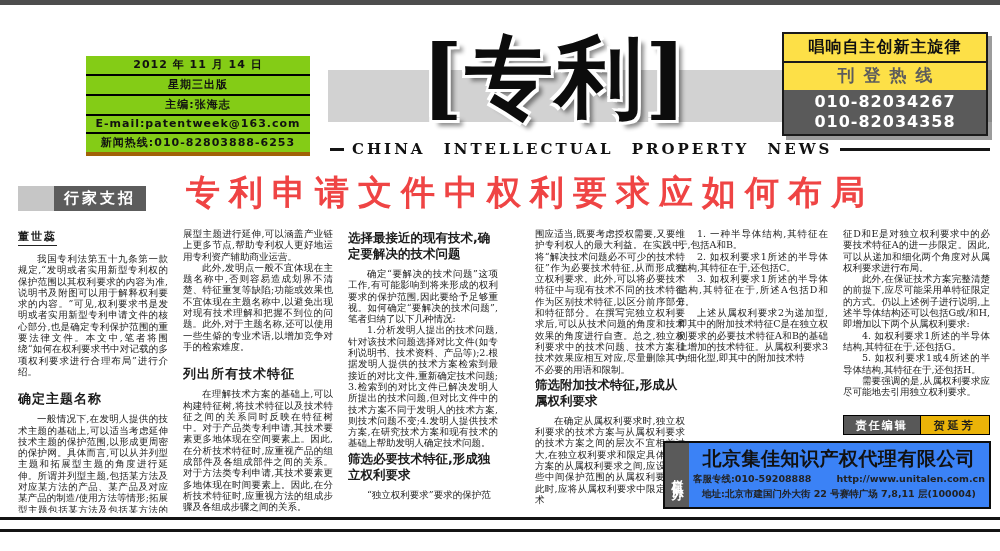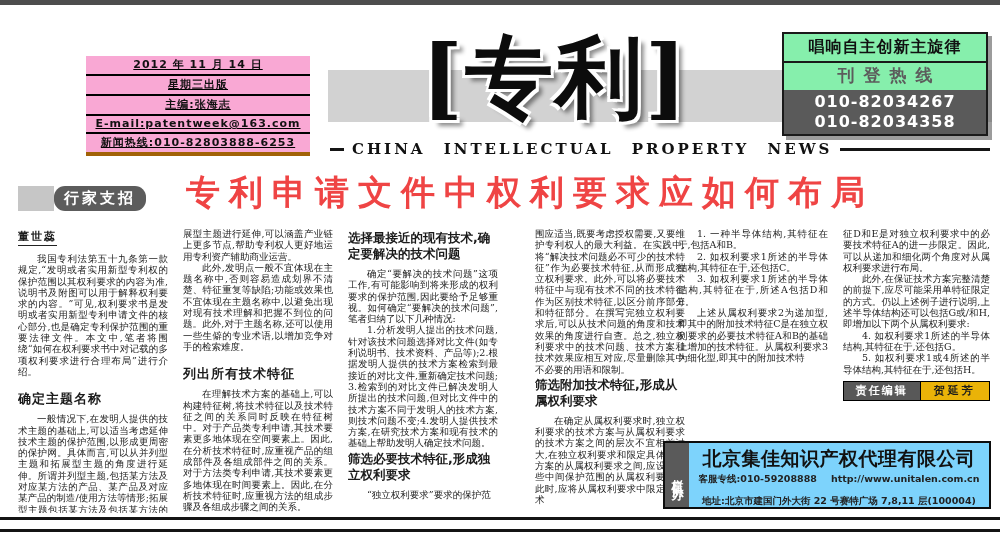--- a/index.html
+++ b/index.html
@@ -2,75 +2,75 @@
 <html><head>
 <meta charset="utf-8">
 <style>
   * { margin:0; padding:0; box-sizing:border-box; }
   body { background:#888; font-family:"DejaVu Serif","Liberation Serif",serif; }
   .page { position:relative; width:1000px; height:551px; background:#fff; overflow:hidden; margin:0 auto; }
 
   .top-bar { position:absolute; left:0; top:0; width:100%; height:5px; background:#4d4d4d; }
 
   
-  .masthead { position:absolute; left:86px; top:56px; width:224px; background:#f9a8d4;text-decoration:underline; }
+  .masthead { position:absolute; left:86px; top:56px; width:224px; background:#84cc16; }
   .masthead .row { text-align:center; font:bold 11px "DejaVu Sans","Liberation Sans",sans-serif; color:#111; padding:1px 0 2px; border-bottom:2px solid #000; letter-spacing:1px; }
   .masthead .row:last-child { border-bottom:4px solid #a16207; }
 
   
   .gray-band { position:absolute; left:328px; top:70px; width:664px; height:52px; background:#d2d2d2; }
   .paper-title { position:absolute; left:330px; top:22px; width:450px; text-align:center;
     font:900 88px/110px "DejaVu Serif","Liberation Serif",serif; color:#0c0c0c; letter-spacing:2px;
     text-shadow:-3px -3px 0 #fff, 3px -3px 0 #fff, -3px 3px 0 #fff, 3px 3px 0 #fff, 6px 6px 4px rgba(0,0,0,.45); }
   .subtitle-row { position:absolute; left:330px; top:140px; width:660px; height:18px; display:flex; align-items:center; }
   .subtitle-row .line { height:3px; background:#151515; }
   .subtitle-row .line.l { width:14px; margin-right:8px; }
   .subtitle-row .line.r { flex:1; margin-left:8px; }
   .subtitle-text { font:bold 15px "DejaVu Serif","Liberation Serif",serif; color:#111; letter-spacing:3px; word-spacing:10px; white-space:nowrap; }
 
   
-  .ad-box { position:absolute; left:782px; top:32px; width:206px; background:#86efac; border:2px solid #1a1a1a; box-shadow:4px 4px 0 rgba(90,90,90,.6); z-index:3; }
+  .ad-box { position:absolute; left:782px; top:32px; width:206px; background:#fde047; border:2px solid #1a1a1a; box-shadow:4px 4px 0 rgba(90,90,90,.6); z-index:3; }
   .ad-slogan { font:bold 16px "DejaVu Sans","Liberation Sans",sans-serif; text-align:center; padding:3px 0; border-bottom:2px solid #1a1a1a; letter-spacing:1px; color:#111; }
   .ad-line { font:bold 17px "DejaVu Sans","Liberation Sans",sans-serif; color:#5c5c5c; text-align:center; letter-spacing:9px; text-indent:9px; padding:1px 0; }
   .ad-phones { background:#5a5a5a; color:#fff; text-align:center; font:bold 16px/20px "DejaVu Sans","Liberation Sans",sans-serif; padding:2px 0; letter-spacing:1px; margin-top:2px; }
 
   
   .tag-badge { position:absolute; left:18px; top:186px; width:128px; height:25px; display:flex; }
   .tag-badge .pad { width:36px; background:#c6c6c6; }
   .tag-badge .label { flex:1; background:#5c5c5c; color:#fff; display:flex; align-items:center; justify-content:center;
-    font:bold 15px "DejaVu Sans","Liberation Sans",sans-serif; letter-spacing:3px;border-radius:11px; }
+    font:bold 15px "DejaVu Sans","Liberation Sans",sans-serif; letter-spacing:3px; }
   .headline { position:absolute; left:145px; top:170px; width:770px; text-align:center;
     font:900 34px/44px "DejaVu Serif","Liberation Serif",serif; color:#ef4444; letter-spacing:9px; white-space:nowrap; }
 
   
   .col { position:absolute; top:228px; width:150px; height:285px; overflow:hidden;
     font:9.5px/11.3px "DejaVu Serif","Liberation Serif",serif; color:#1b1b1b; text-align:justify; word-break:break-all; }
   .c1 { left:18px; } .c2 { left:183px; } .c3 { left:348px; } .c4 { left:513px;margin-left:22px; }
   .c5 { left:678px; height:210px; } .c6 { left:843px; width:147px; height:212px; }
   .author { display:inline-block; font:bold 11px "DejaVu Sans","Liberation Sans",sans-serif; border-bottom:1px solid #222; padding-bottom:1px; margin:1px 0 7px; letter-spacing:2px; }
   .para { text-indent:2em; }
   .cont { text-indent:0; }
   .sec-h { font:bold 13px/18px "DejaVu Sans","Liberation Sans",sans-serif; letter-spacing:1px; margin:13px 0 5px; text-align:left; }
   .sec-h2 { font:bold 12.5px/16px "DejaVu Sans","Liberation Sans",sans-serif; margin:2px 0 6px; text-align:left; }
 
   
-  .editor-box { display:flex; height:20px; border:1px solid #000; margin-top:6px; }
+  .editor-box { display:flex; height:20px; border:1px solid #000; margin-top:18px; }
   .editor-box .el { flex:1.05; background:#585858; color:#fff; display:flex; align-items:center; justify-content:center;
     font:bold 11px "DejaVu Sans","Liberation Sans",sans-serif; letter-spacing:2px; }
   .editor-box .en { flex:0.95; background:#eab308; display:flex; align-items:center; justify-content:center;
     font:bold 11px "DejaVu Sans","Liberation Sans",sans-serif; letter-spacing:3px; border-left:1px solid #000; }
 
   
-  .partner-box { position:absolute; left:663px; top:441px; width:328px; height:68px; border:2px solid #0d0d0d; background:#7dd3fc; display:flex; }
+  .partner-box { position:absolute; left:663px; top:441px; width:328px; height:68px; border:2px solid #0d0d0d; background:#3b82f6; display:flex; }
   .partner-strip { width:24px; background:#5a5a5a; color:#fff; display:flex; align-items:center; justify-content:center;
     writing-mode:vertical-rl; text-orientation:upright; font:bold 12px "DejaVu Sans","Liberation Sans",sans-serif; letter-spacing:3px; }
   .partner-main { flex:1; text-align:center; padding:3px 4px 2px; overflow:hidden; }
   .company-name { font:900 19px/24px "DejaVu Sans","Liberation Sans",sans-serif; color:#111; white-space:nowrap; letter-spacing:0.5px; }
-  .company-info1 { margin-top:3px; font:bold 9.5px "DejaVu Sans","Liberation Sans",sans-serif; color:#222; display:flex; justify-content:center; gap:14px; white-space:nowrap; }
-  .company-info2 { margin-top:9px; font:bold 9.5px "DejaVu Sans","Liberation Sans",sans-serif; color:#222; white-space:nowrap; }
+  .company-info1 { margin-top:3px; font:bold 9.5px "DejaVu Sans","Liberation Sans",sans-serif; color:#222; display:flex; justify-content:space-between; gap:14px; white-space:nowrap; }
+  .company-info2 { margin-top:2px; font:bold 9.5px "DejaVu Sans","Liberation Sans",sans-serif; color:#222; white-space:nowrap; }
 
   .rule-a { position:absolute; left:0; right:0; top:517px; height:3px; background:#141414; }
   .rule-b { position:absolute; left:0; right:0; top:529px; height:3px; background:#141414; }
 </style>
 </head>
 <body>
 
 <div class="page">
 
   <div class="top-bar"></div>
@@ -141,20 +141,21 @@
     <p class="para">2. 如权利要求1所述的半导体结构,其特征在于,还包括C。</p>
     <p class="para">3. 如权利要求1所述的半导体结构,其特征在于,所述A包括D和E。</p>
     <p class="para">上述从属权利要求2为递加型,即其中的附加技术特征C是在独立权利要求的必要技术特征A和B的基础上增加的技术特征。从属权利要求3为细化型,即其中的附加技术特</p>
   </div>
 
   <div class="col c6">
     <p class="cont">征D和E是对独立权利要求中的必要技术特征A的进一步限定。因此,可以从递加和细化两个角度对从属权利要求进行布局。</p>
     <p class="para">此外,在保证技术方案完整清楚的前提下,应尽可能采用单特征限定的方式。仍以上述例子进行说明,上述半导体结构还可以包括G或/和H,即增加以下两个从属权利要求:</p>
     <p class="para">4. 如权利要求1所述的半导体结构,其特征在于,还包括G。</p>
     <p class="para">5. 如权利要求1或4所述的半导体结构,其特征在于,还包括H。</p>
+    <p class="para">需要强调的是,从属权利要求应尽可能地去引用独立权利要求。</p>
     <div class="editor-box">
       <div class="el">责任编辑</div>
       <div class="en">贺延芳</div>
     </div>
   </div>
 
   <div class="partner-box">
     <div class="partner-strip">栏目协办</div>
     <div class="partner-main">
       <div class="company-name">北京集佳知识产权代理有限公司</div>

